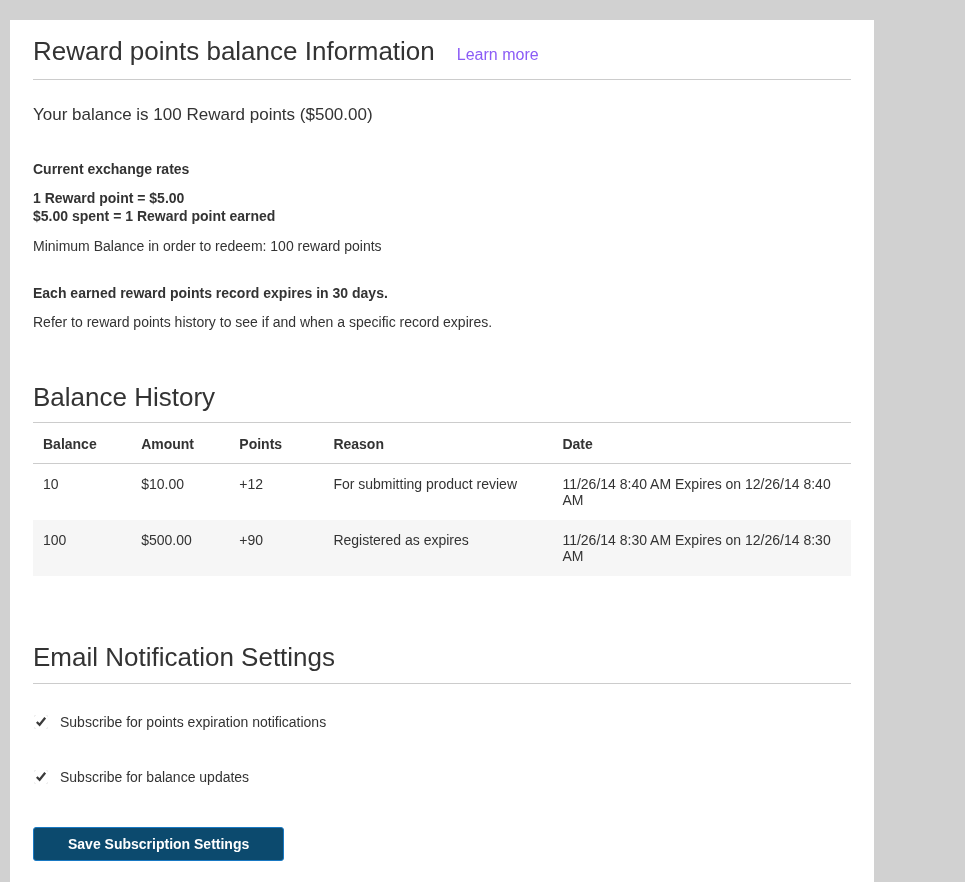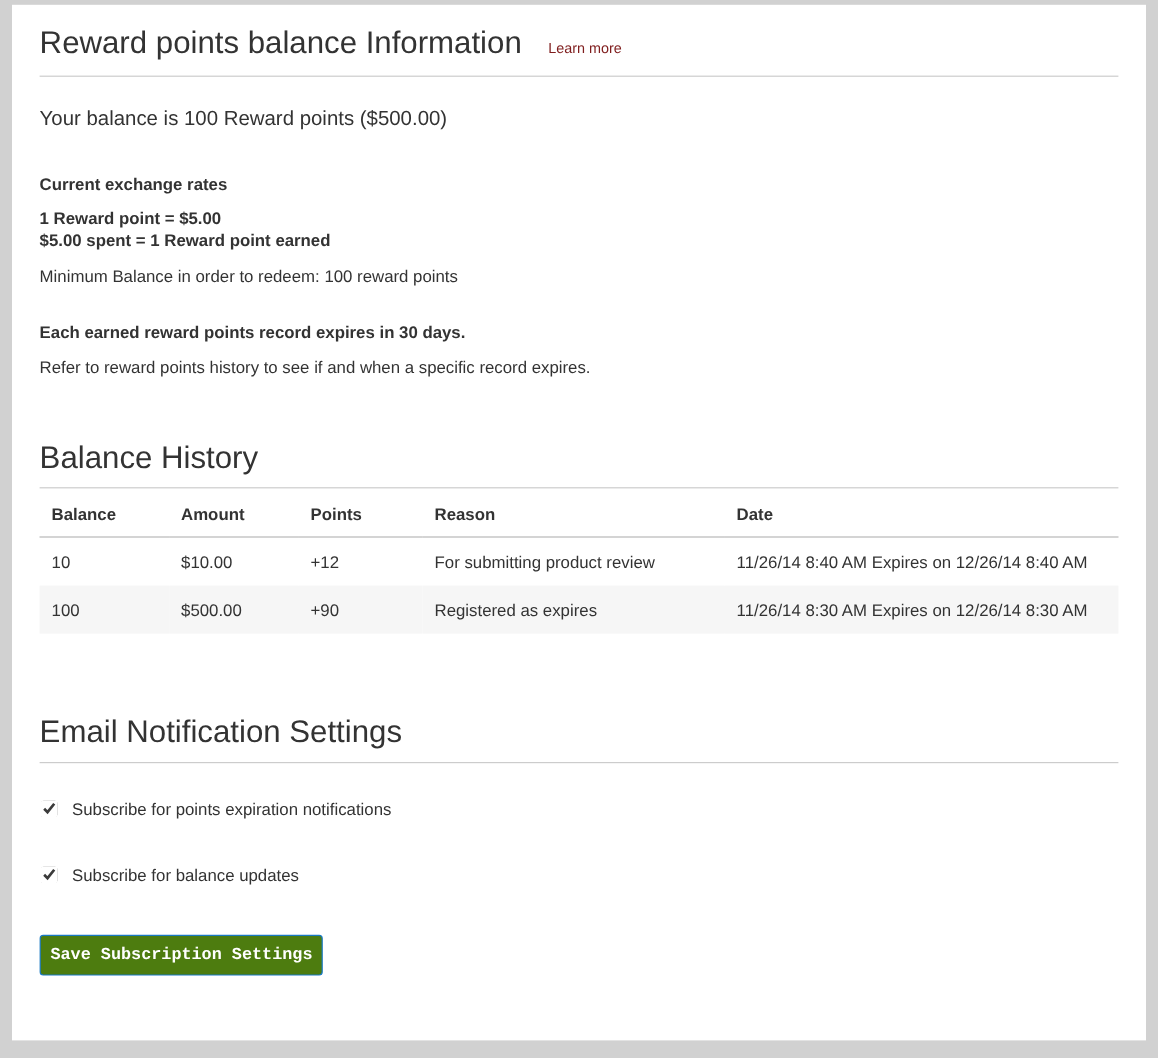--- a/index.html
+++ b/index.html
@@ -4,43 +4,43 @@
 <style>
   * { box-sizing: border-box; margin: 0; padding: 0; }
   html, body { width: 965px; height: 882px; }
   body {
     background: #d1d1d1;
     font-family: "Liberation Sans", "DejaVu Sans", sans-serif;
     color: #333333;
   }
   .card {
     position: absolute;
-    left: 10px; top: 4px;
-    width: 945px; height: 863px;
+    left: 10px; top: 20px;
+    width: 864px; height: 863px;
     background: #ffffff;
     padding: 16px 23px 25px 23px;
     overflow: hidden;
   }
   
   .title-row {
     display: flex;
     align-items: baseline;
     padding-bottom: 12px;
     border-bottom: 1px solid #cccccc;
   }
   h1.page-title {
     font-size: 26px;
     font-weight: 300;
     color: #333333;
     line-height: 1.2;
   }
   a.learn-more {
     margin-left: 22px;
-    font-size: 12px;
-    color: #7f1d1d;
+    font-size: 16px;
+    color: #8b5cf6;
     text-decoration: none;
     cursor: pointer;
   }
   
   .balance-line { margin-top: 25px; font-size: 17px; }
   .bold-label { font-weight: bold; font-size: 14px; }
   .exchange-heading { margin-top: 36px; }
   .rate-lines { margin-top: 12px; font-size: 14px; line-height: 18px; font-weight: bold; }
   .balance-limit { margin-top: 28px; }
   .min-balance { margin-top: 13px; font-size: 14px; }
@@ -86,28 +86,28 @@
   .checkbox-row input[type="checkbox"] {
     width: 14px; height: 14px;
     margin: 0 12px 0 1px;
     accent-color: #ffffff;
   }
   .checkbox-row label { font-size: 14px; cursor: pointer; }
   
   .save-button {
     margin-top: 42px;
     display: inline-block;
-    background: #4d7c0f;
+    background: #0c4a6e;
     border: 1px solid #1979c3;
     border-radius: 3px;
     color: #ffffff;
-    font-family: Liberation Mono, monospace;
+    font-family: Liberation Sans, sans-serif;
     font-size: 14px;
     font-weight: bold;
-    padding: 8px 8px;
+    padding: 8px 34px;
     cursor: pointer;
   }
 </style>
 </head>
 <body>
 
 <div class="card">
 
   <div class="title-row">
     <h1 class="page-title">Reward points balance Information</h1>

